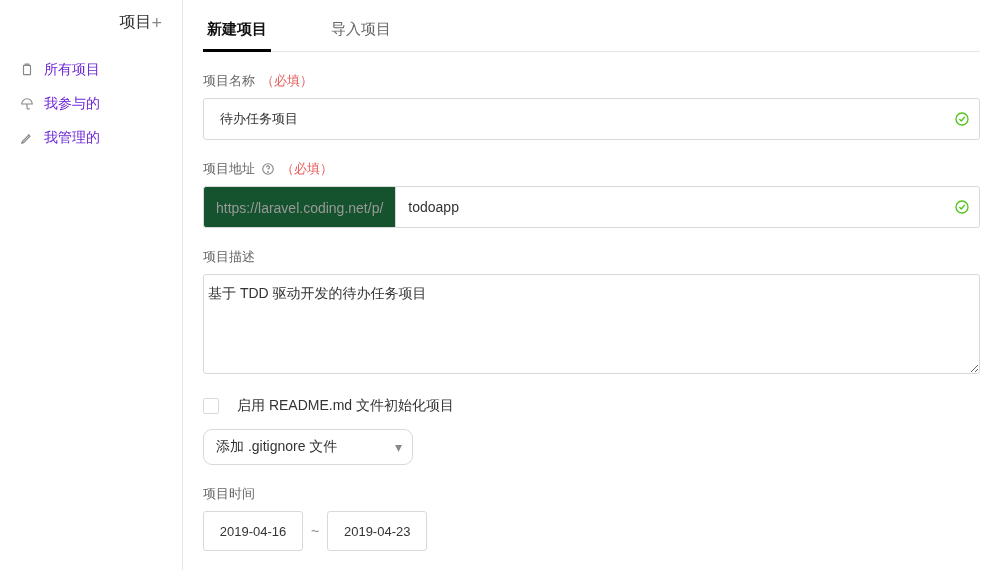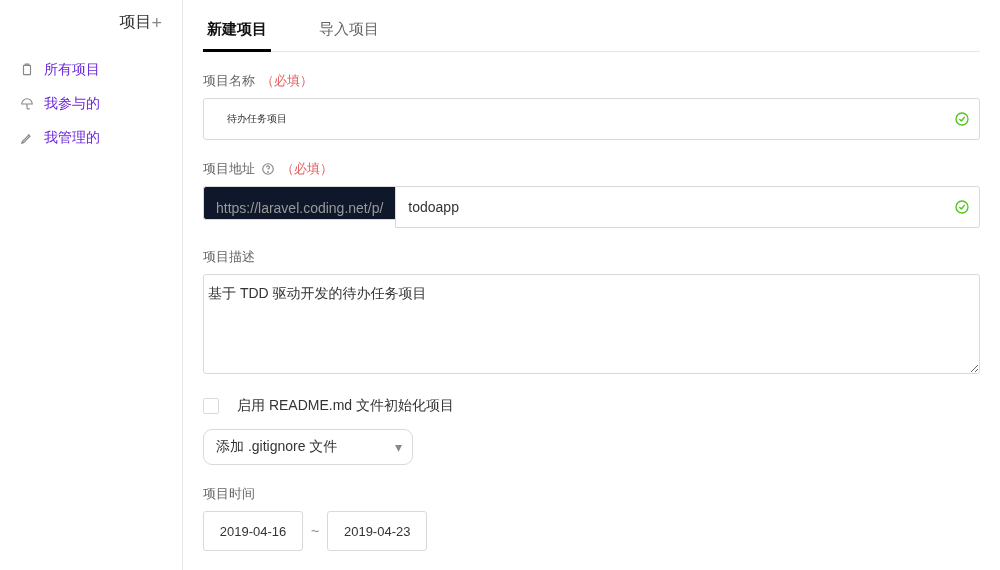--- a/index.html
+++ b/index.html
@@ -6,33 +6,33 @@
     body { font-family: -apple-system, BlinkMacSystemFont, "Segoe UI", "PingFang SC", "Microsoft YaHei", sans-serif; font-size: 14px; color: #333; background: #fff; width: 1000px; height: 570px; overflow: hidden; }
     .app { display: flex; height: 100%; }
     .sidebar { width: 183px; border-right: 1px solid #e6e6e6; padding-top: 12px; }
     .sidebar-header { display: flex; align-items: center; justify-content: flex-end; padding: 0 20px 14px 20px; }
     .sidebar-title { font-size: 16px; font-weight: 500; color: #333; }
     .sidebar-add { color: #888; cursor: pointer; font-size: 18px; line-height: 1; }
     .sidebar-items { padding: 6px 0; }
     .sidebar-item { display: flex; align-items: center; padding: 8px 20px; color: #6d28d9; cursor: pointer; gap: 10px; }
     .side-icon { width: 14px; height: 14px; display: inline-flex; align-items: center; justify-content: center; color: #888; }
     .main { flex: 1; padding: 0 20px 20px 20px; overflow-y: auto; }
-    .tabs { display: flex; border-bottom: 1px solid #e6e6e6; gap: 44px; padding-top: 10px; }
+    .tabs { display: flex; border-bottom: 1px solid #e6e6e6; gap: 56px; padding-top: 10px; }
     .tab { padding: 10px 4px 12px 4px; color: #666; cursor: pointer; position: relative; font-size: 15px; }
     .tab.active { color: #111; font-weight: 600; }
     .tab.active::after { content: ""; position: absolute; left: 0; right: 0; bottom: -1px; height: 3px; background: #000; }
     .section { margin-top: 20px; }
     .field-label { font-size: 13px; color: #666; margin-bottom: 8px; display: flex; align-items: center; gap: 6px; }
     .required { color: #e65c5c; }
     .help-icon { width: 14px; height: 14px; display: inline-flex; align-items: center; justify-content: center; color: #888; }
     .input-wrap { position: relative; }
-    .text-input { width: 100%; height: 42px; border: 1px solid #d9d9d9; border-radius: 3px; padding: 0 36px 0 23px; font-size: 10px; color: #333; outline: none; }
+    .text-input { width: 100%; height: 42px; border: 1px solid #d9d9d9; border-radius: 3px; padding: 0 36px 0 16px; font-size: 13px; color: #333; outline: none; }
     .valid-icon { position: absolute; right: 10px; top: 50%; transform: translateY(-50%); color: #52c41a; }
     .addr-row { display: flex; }
-    .addr-prefix { height: 34px; line-height: 42px; padding: 0 12px; background: #0f172a; border: 1px solid #d9d9d9; border-right: none; border-radius: 3px 0 0 3px; color: #999; font-size: 14px; }
+    .addr-prefix { height: 42px; line-height: 42px; padding: 0 12px; background: #14532d; border: 1px solid #d9d9d9; border-right: none; border-radius: 3px 0 0 3px; color: #999; font-size: 14px; }
     .addr-input-wrap { flex: 1; position: relative; }
     .addr-input { width: 100%; height: 42px; border: 1px solid #d9d9d9; border-radius: 0 3px 3px 0; padding: 0 36px 0 12px; font-size: 14px; color: #333; outline: none; }
     .textarea { width: 100%; min-height: 100px; border: 1px solid #d9d9d9; border-radius: 3px; padding: 10px 4px; font-size: 14px; color: #333; outline: none; resize: vertical; font-family: inherit; }
     .checkbox-row { display: flex; align-items: center; gap: 18px; margin-top: 20px; }
     .checkbox { width: 16px; height: 16px; border: 1px solid #d9d9d9; border-radius: 2px; cursor: pointer; }
     .select { display: flex; align-items: center; justify-content: space-between; width: 210px; height: 36px; border: 1px solid #d9d9d9; border-radius: 9px; padding: 0 10px 0 12px; margin-top: 14px; cursor: pointer; color: #333; font-size: 14px; }
     .caret { color: #888; }
     .date-row { display: flex; align-items: center; gap: 8px; margin-top: 8px; }
     .date-input { width: 100px; height: 40px; border: 1px solid #d9d9d9; border-radius: 3px; padding: 16px 8px; text-align: center; font-size: 13px; color: #333; cursor: pointer; }
     .tilde { color: #888; }

